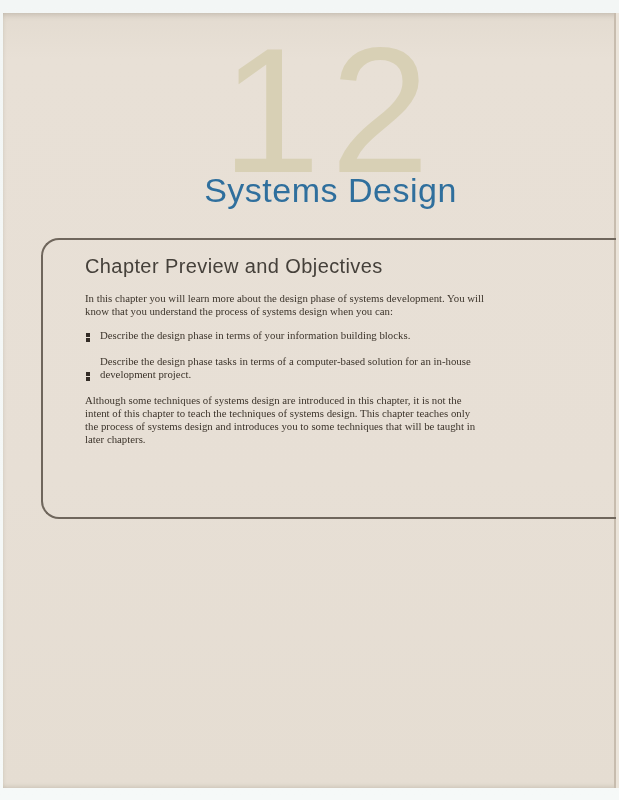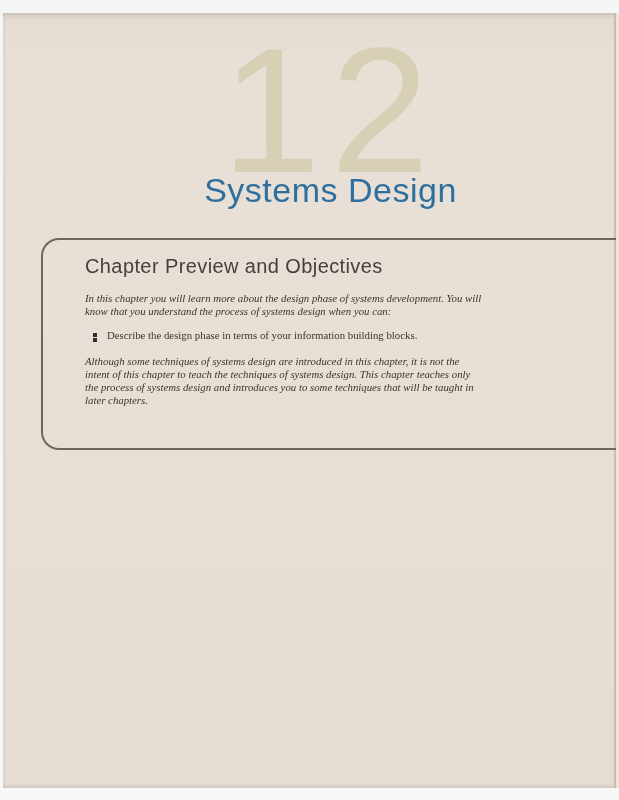--- a/index.html
+++ b/index.html
@@ -69,21 +69,21 @@
     color: #2f6f9d;
     z-index: 2;
   }
 
   
   .preview-box {
     position: absolute;
     left: 38px;
     right: 6px;
     top: 225px;
-    height: 212px;
+    height: 281px;
     border: 2px solid #6f665c;
     border-right: none;
     border-radius: 18px 0 0 18px;
     box-sizing: border-box;
     padding: 14px 0 0 42px;
     background: transparent;
     z-index: 3;
   }
   .preview-heading {
     font-size: 20px;
@@ -93,42 +93,42 @@
     margin: 0 0 14px 0;
     font-weight: 400;
   }
   .box-text {
     width: 404px;
     font-family: "Liberation Serif", serif;
     font-size: 10.8px;
     line-height: 13px;
     color: #3c342b;
   }
-  .intro-para { margin: 0; font-style: italic; }
+  .intro-para { margin: 0; }
   .objectives-list {
     list-style: none;
     margin: 11px 0 0 0;
     padding: 0;
   }
   .objective-item {
     display: flex;
     align-items: flex-end;
-    margin: 0 0 13px 8px;
+    margin: 0 0 13px 1px;
   }
   .square-bullet {
     flex: 0 0 4px;
     width: 4px;
     height: 9px;
     margin: 2px 10px 0 0;
     background: linear-gradient(180deg, #332c26 0%, #332c26 42%,
                 rgba(0,0,0,0) 42%, rgba(0,0,0,0) 56%,
                 #332c26 56%, #332c26 100%);
   }
   .objective-text { flex: 1 1 auto; }
-  .closing-para { margin: 3px 12px 0 0; font-style: italic; }
+  .closing-para { margin: 3px 12px 0 0; }
 </style>
 </head>
 <body>
 
 <div class="page">
 
   <div class="chapter-number">12</div>
 
   <div class="chapter-title">Systems Design</div>
 
@@ -136,20 +136,24 @@
     <h2 class="preview-heading">Chapter Preview and Objectives</h2>
 
     <div class="box-text">
       <p class="intro-para">In this chapter you will learn more about the design phase of systems development. You will know that you understand the process of systems design when you can:</p>
 
       <ul class="objectives-list">
         <li class="objective-item">
           <span class="square-bullet"></span>
           <span class="objective-text">Describe the design phase in terms of your information building blocks.</span>
         </li>
+        <li class="objective-item">
+          <span class="square-bullet"></span>
+          <span class="objective-text">Describe the design phase tasks in terms of a computer-based solution for an in-house development project.</span>
+        </li>
       </ul>
 
       <p class="closing-para">Although some techniques of systems design are introduced in this chapter, it is not the intent of this chapter to teach the techniques of systems design. This chapter teaches only the process of systems design and introduces you to some techniques that will be taught in later chapters.</p>
     </div>
   </div>
 
   <div class="page-edge-outer"></div>
   <div class="page-edge-line"></div>
 </div>
 

